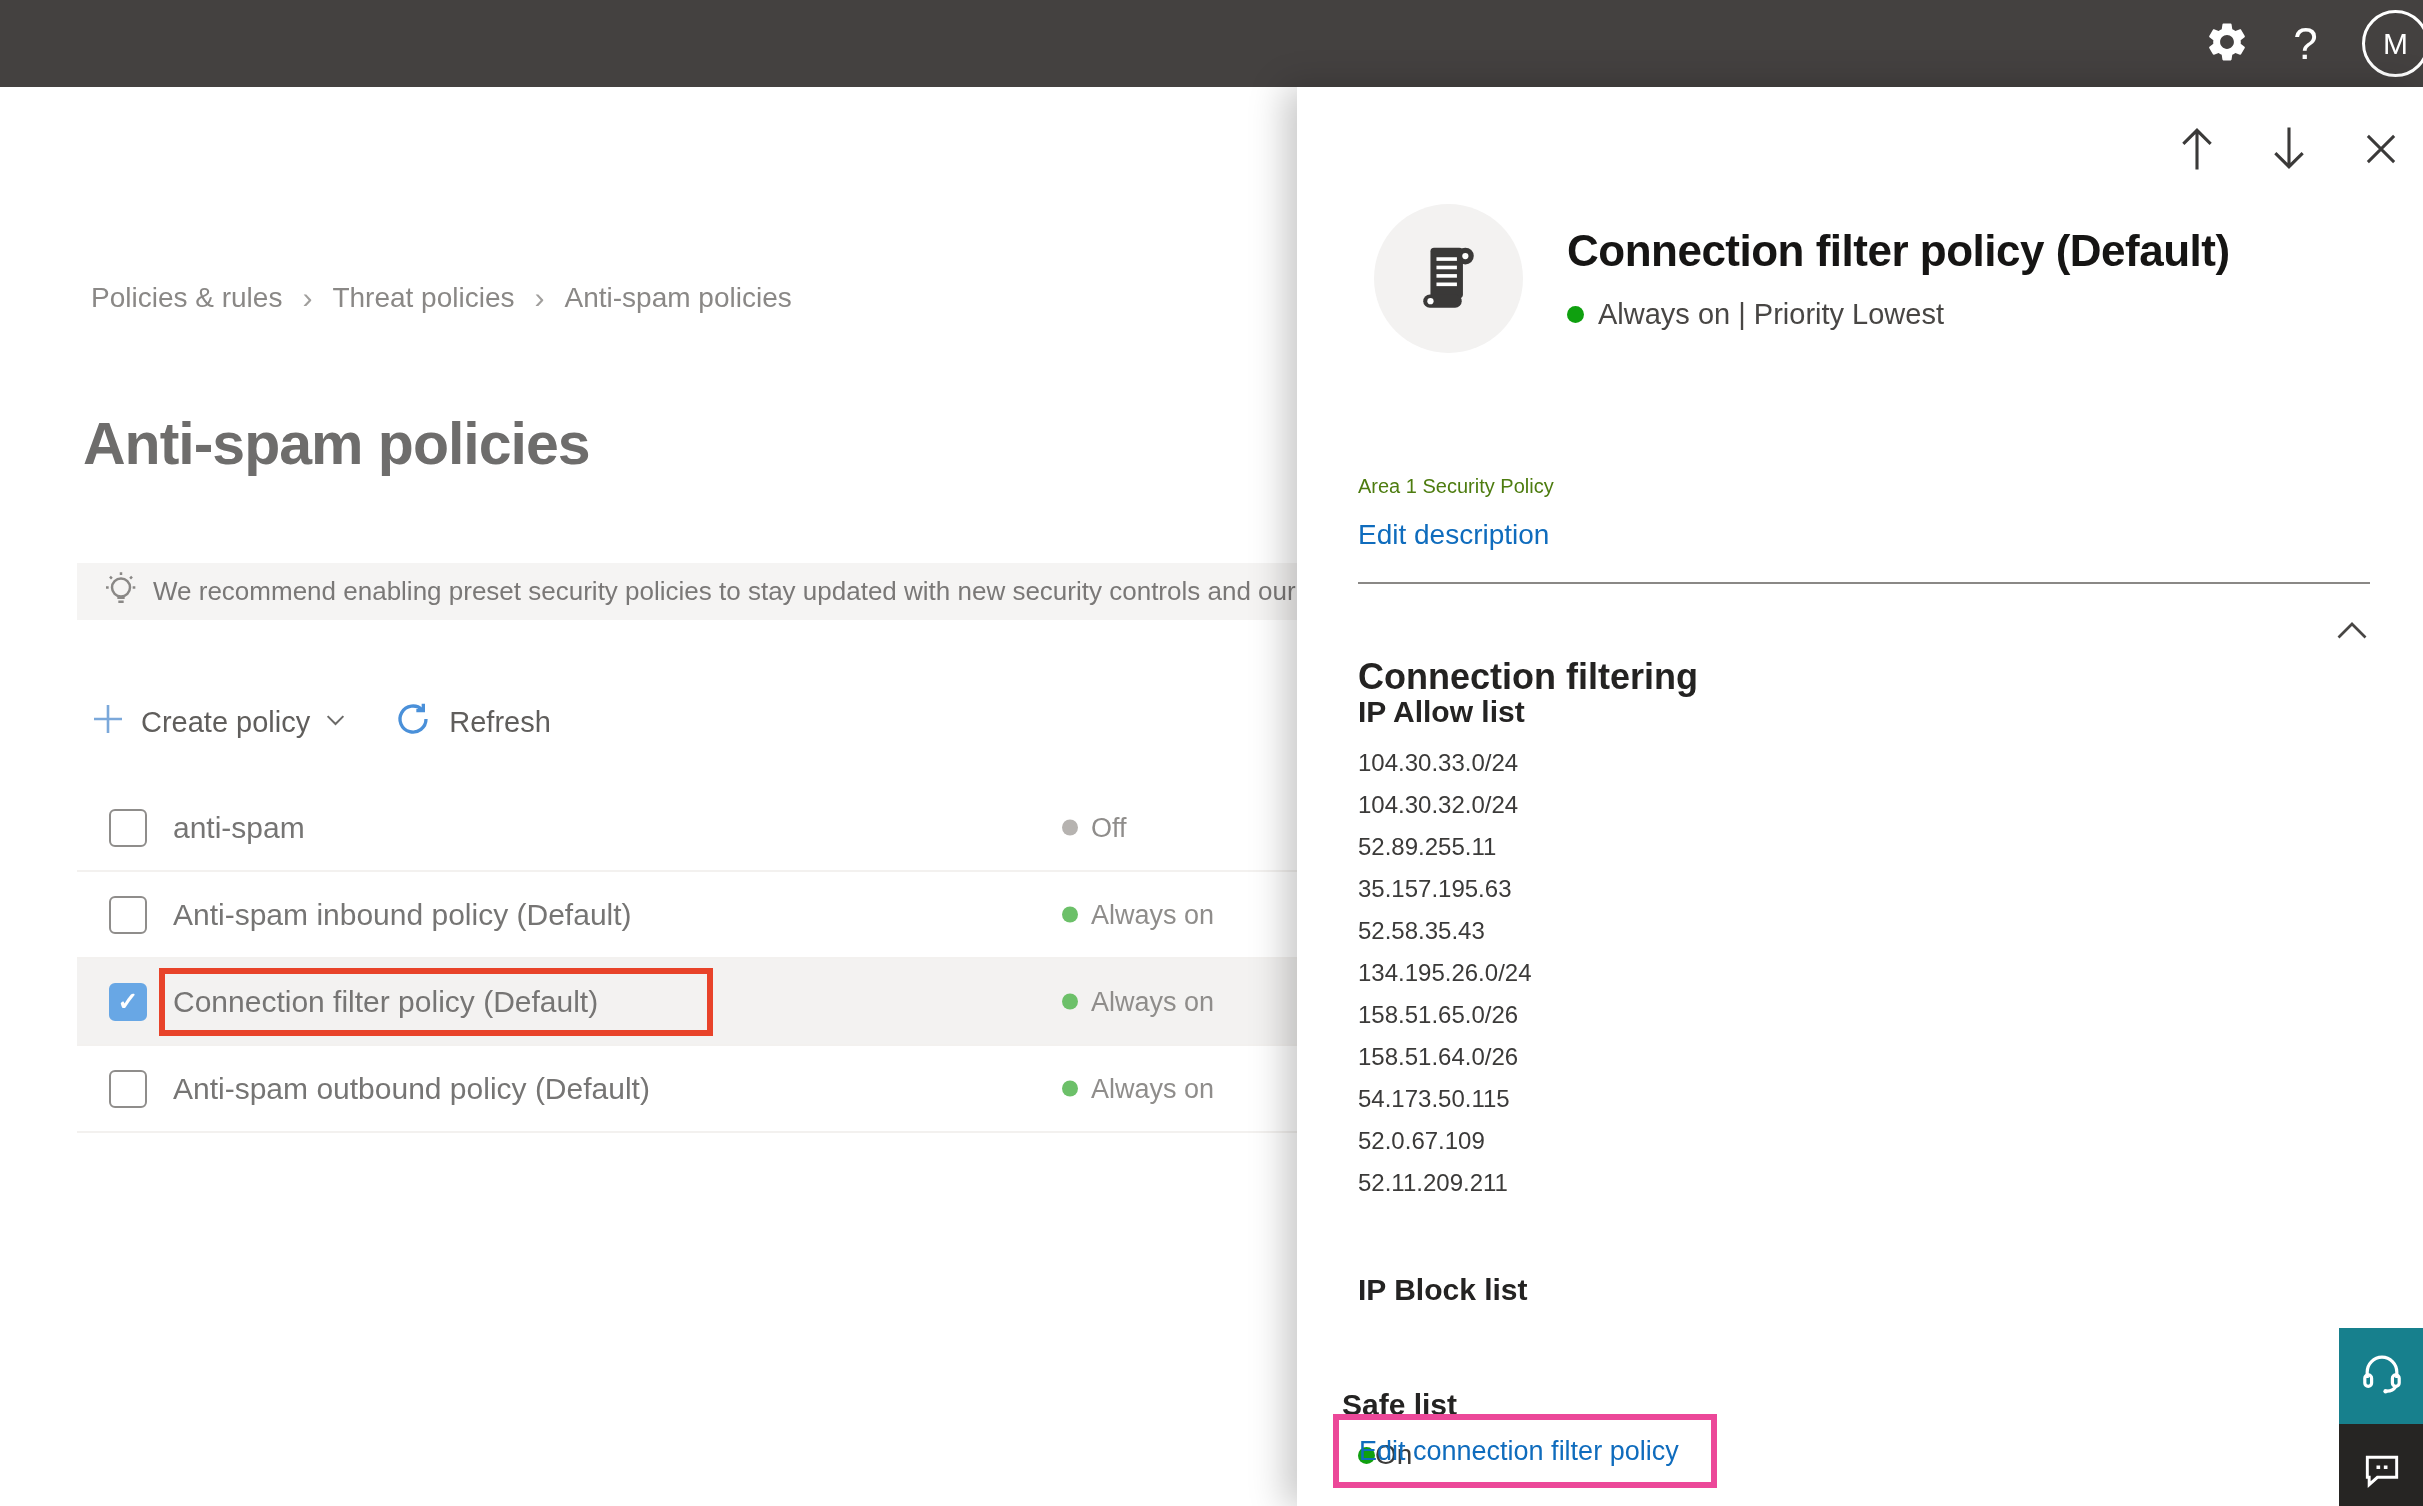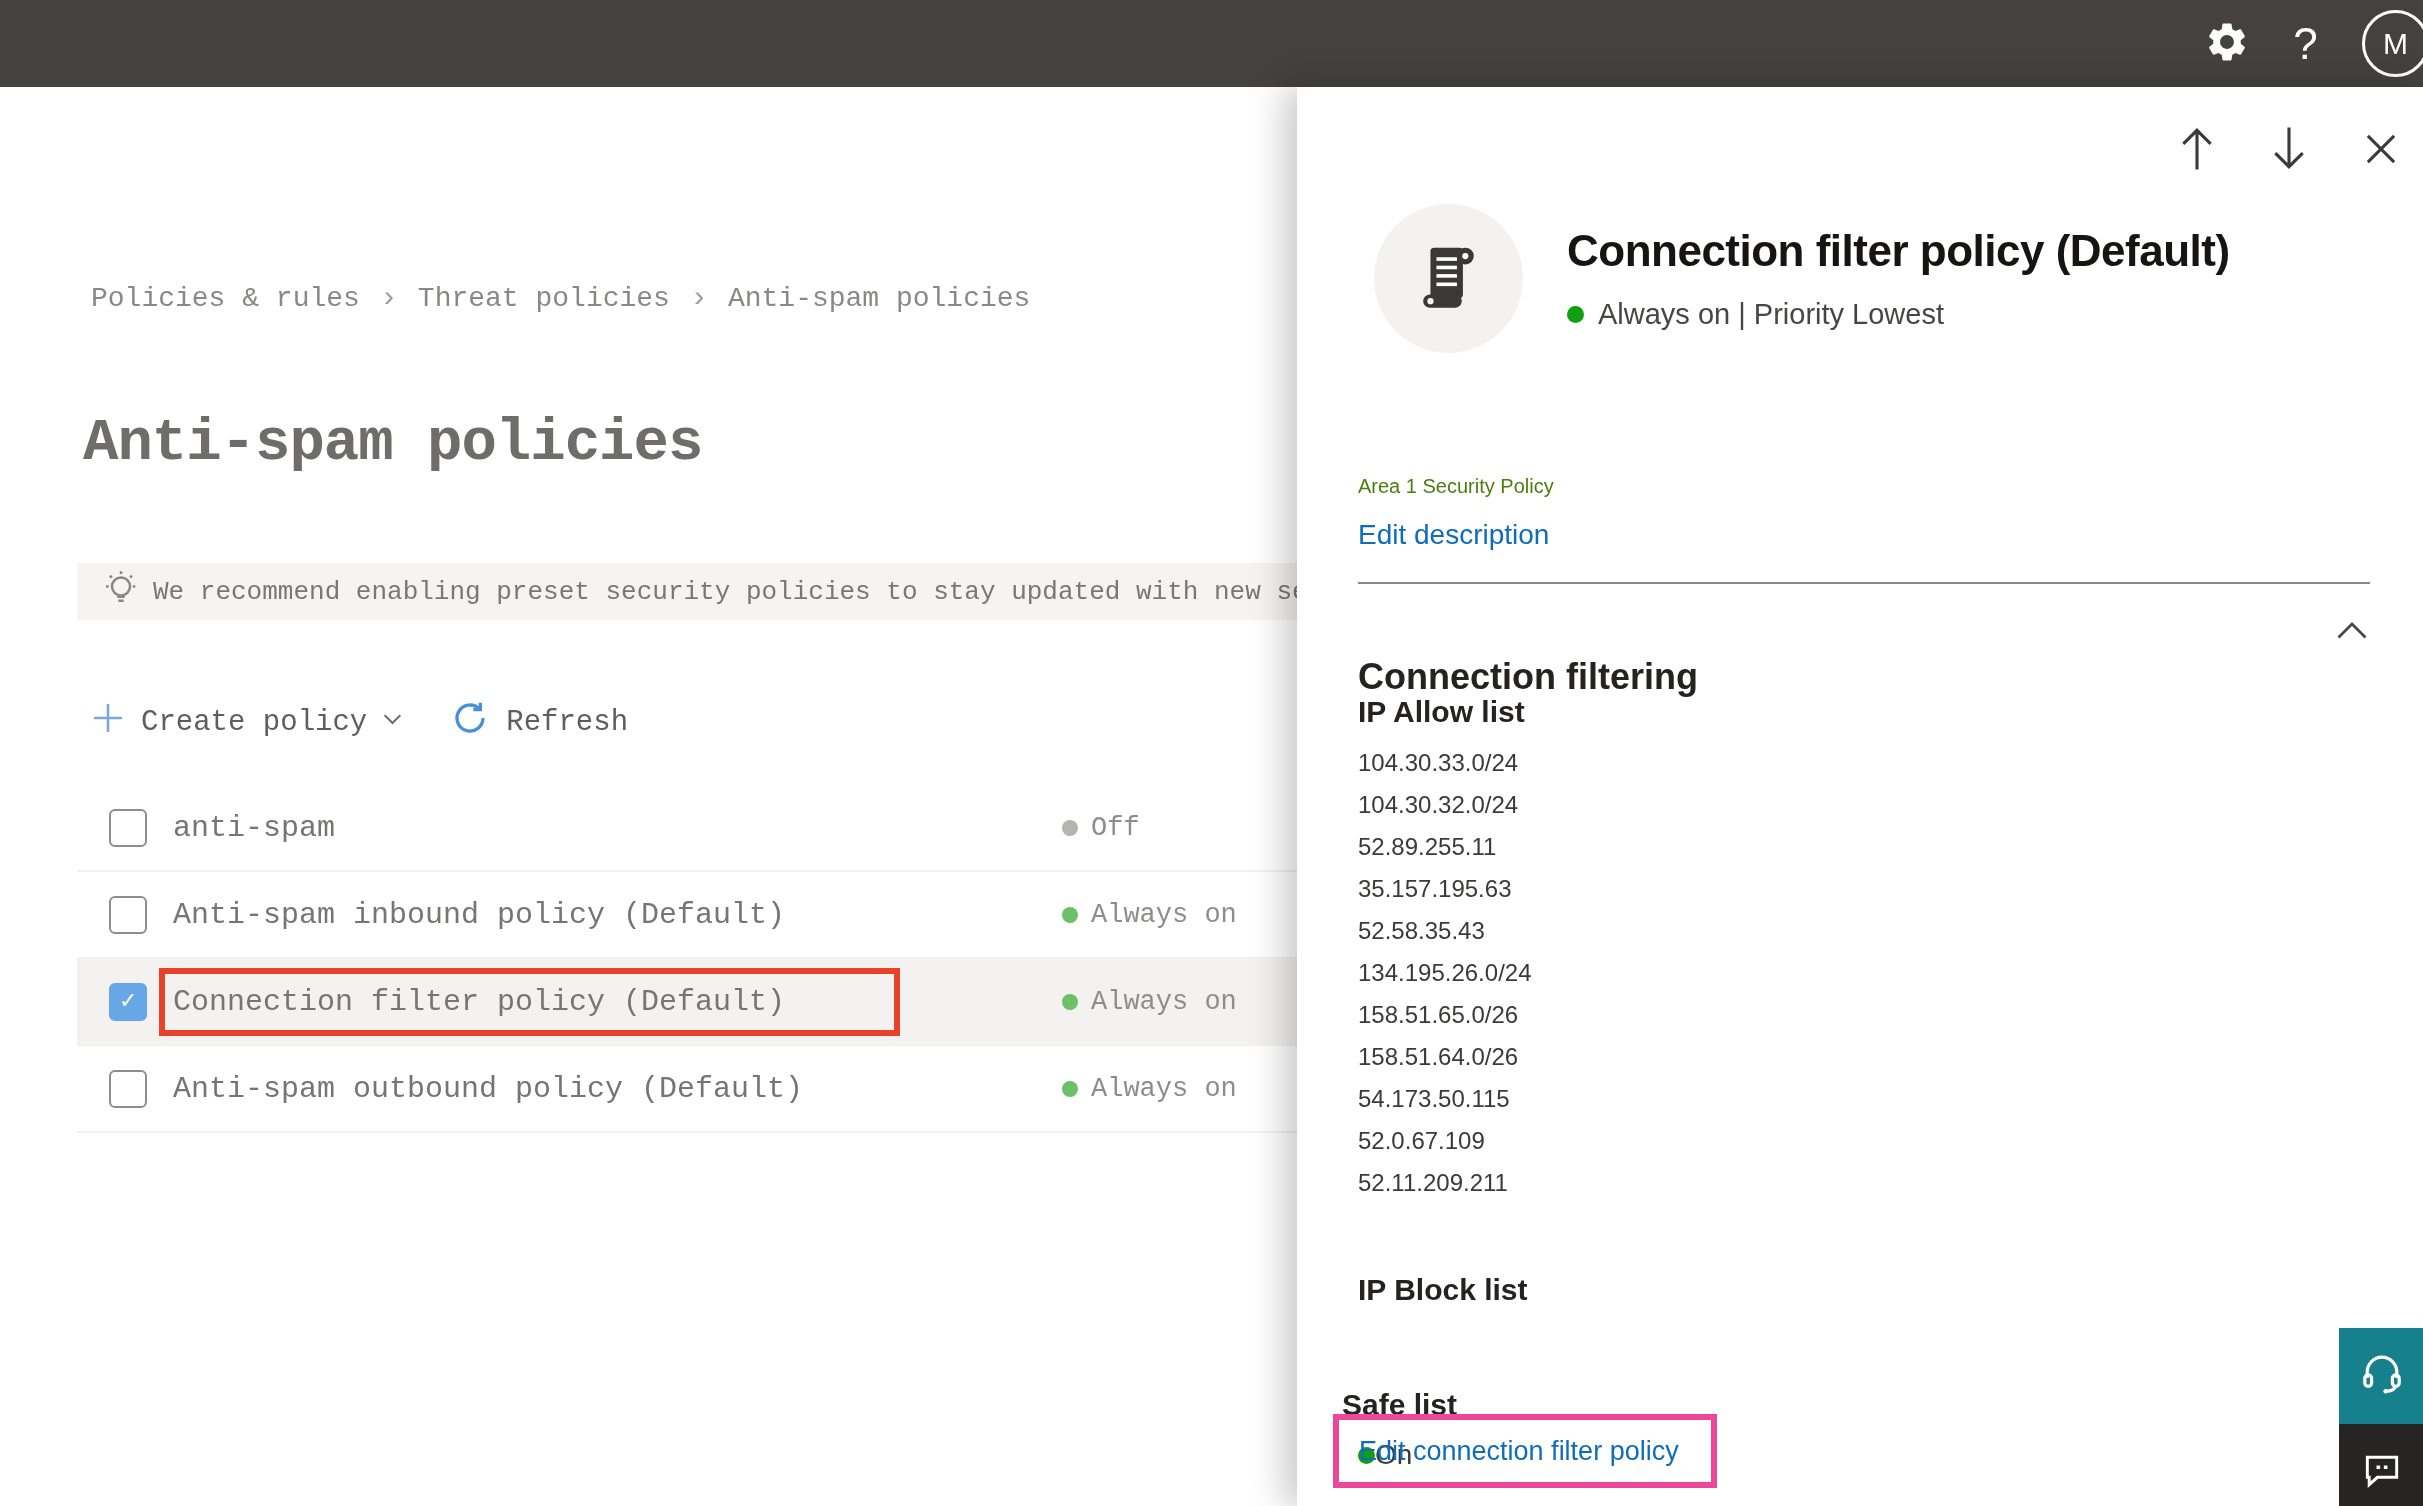--- a/index.html
+++ b/index.html
@@ -8,21 +8,21 @@
 
   
   .topbar{position:absolute;top:0;left:0;right:0;height:87px;background:#444140;overflow:hidden;}
   .topbar-icons{position:absolute;right:0;top:0;height:87px;display:flex;align-items:center;}
   .tb-btn{width:79px;height:87px;display:flex;align-items:center;justify-content:center;cursor:pointer;}
   .help-glyph{color:#fff;font-size:44px;font-weight:400;}
   .avatar{width:61px;height:61px;border:3px solid #fff;border-radius:50%;display:flex;align-items:center;
           justify-content:center;color:#fff;font-size:30px;margin-right:-22px;}
 
   
-  .main{position:absolute;top:87px;left:0;width:1546px;bottom:0;background:#fff;font-family:Liberation Mono, monospace;}
+  .main{position:absolute;top:87px;left:0;width:1546px;bottom:0;background:#fff;}
   .breadcrumb{position:absolute;top:194px;left:91px;font-size:28px;color:#8a8886;display:flex;align-items:center;gap:20px;}
   .crumb{cursor:pointer;}
   .crumb-sep{font-size:30px;color:#a19f9d;}
   .page-title{position:absolute;top:323px;left:83px;font-size:59px;font-weight:700;color:#6e6d6c;letter-spacing:-1px;}
 
   .banner{position:absolute;top:476px;left:77px;width:1220px;height:57px;background:#f5f4f3;
           display:flex;align-items:center;overflow:hidden;white-space:nowrap;}
   .banner-text{font-size:26px;color:#7a7877;margin-left:12px;}
   .bulb{margin-left:24px;flex:0 0 auto;}
 

